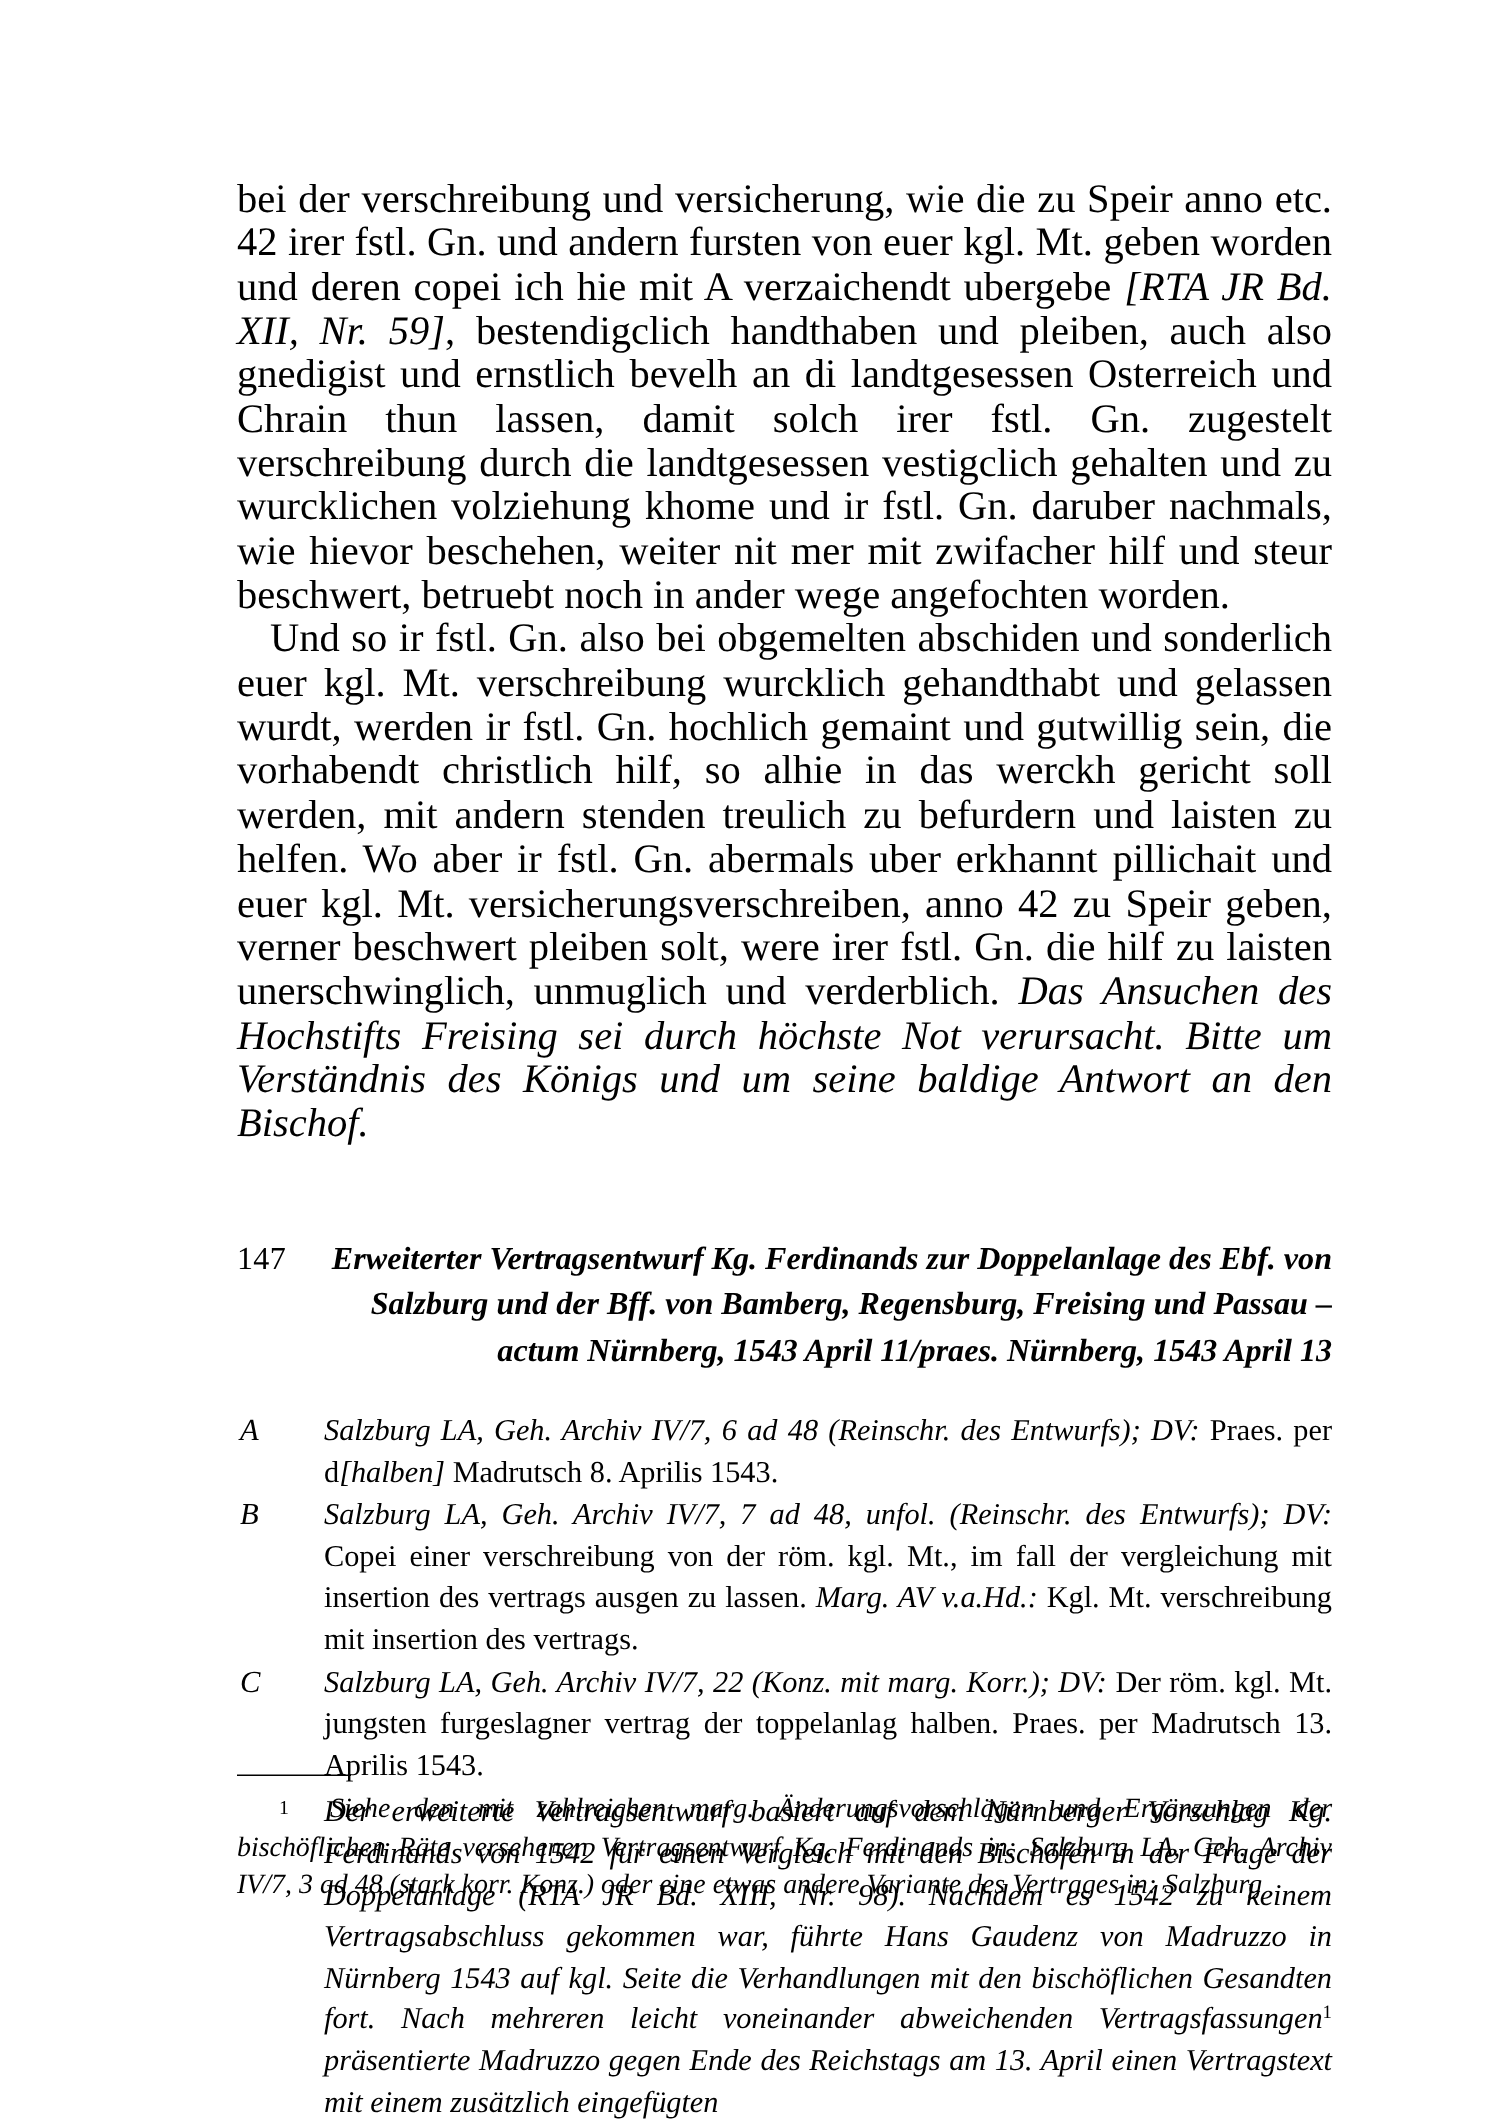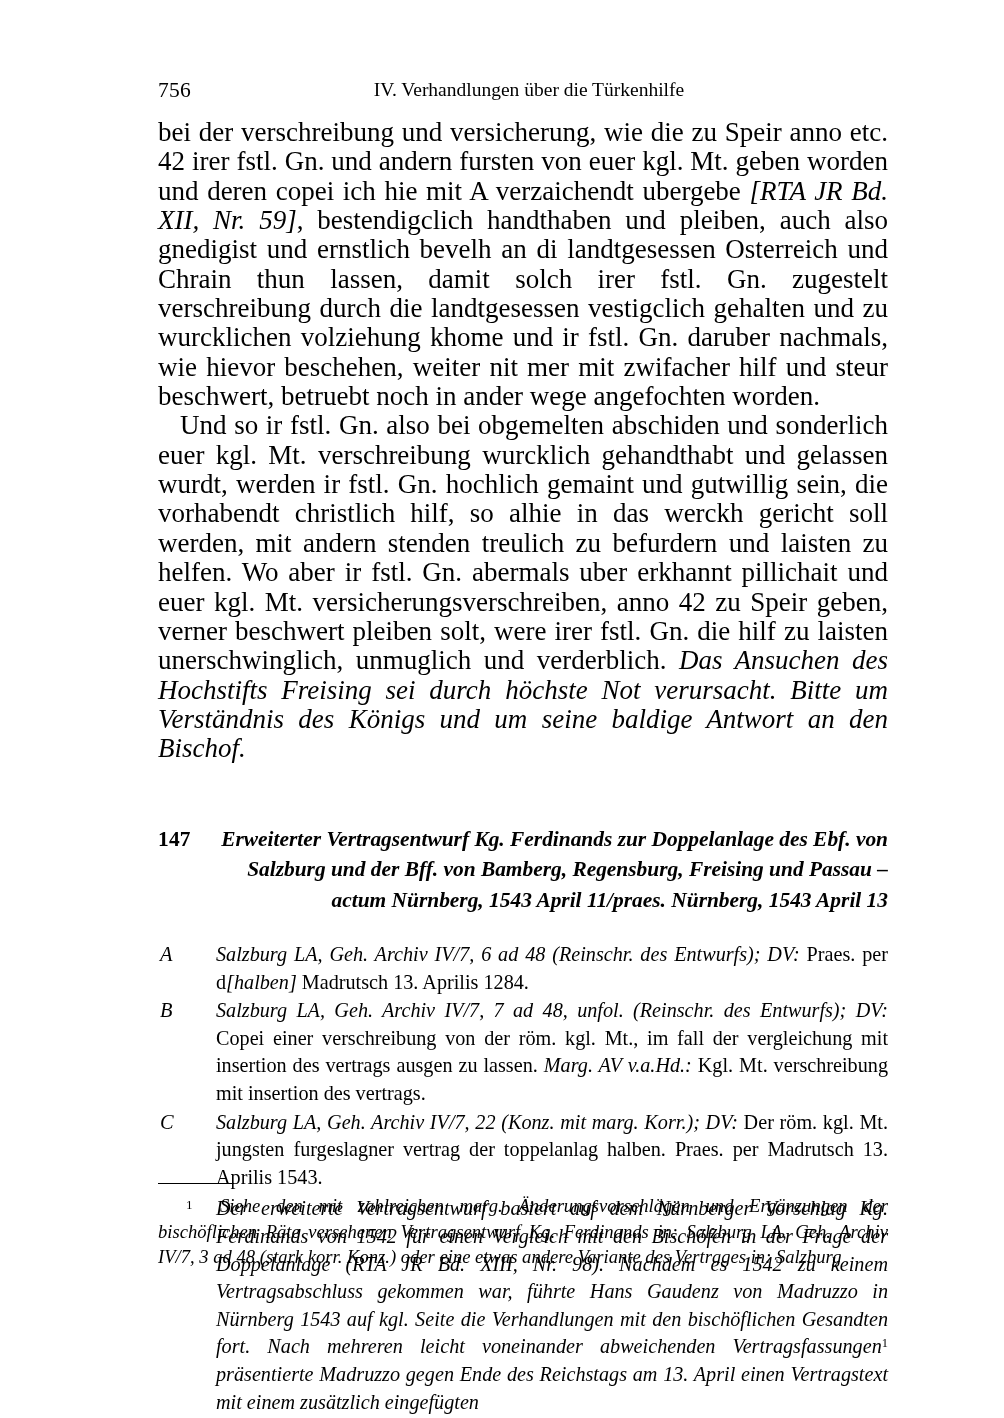--- a/index.html
+++ b/index.html
@@ -83,21 +83,21 @@
     font-size: 21.4px;
     line-height: 30.5px;
     font-weight: bold;
     font-style: italic;
   }
   .doc-heading .num {
     position: absolute;
     left: 0;
     top: 0;
     font-style: normal;
-    font-weight: bold;
+    font-weight: normal;
     letter-spacing: 0.2px;
   }
   .doc-heading .htext {
     display: block;
     text-align: right;
   }
 
   
   .apparatus {
     margin-top: 26px;
@@ -165,40 +165,36 @@
   .fn .fn-body {
     display: block;
   }
   .fn .fn-lead { display: inline-block; width: 62px; }
 </style>
 </head>
 <body>
 
 <div class="page">
 
-  <div class="running-head">
-    <span class="folio">756</span>
-    <span class="head-title">IV. Verhandlungen über die Türkenhilfe</span>
-  </div>
 
   <div class="textframe">
 
     <p class="body"><span>bei der verschreibung und versicherung, wie die zu Speir anno etc. 42 irer fstl. Gn. und andern fursten von euer kgl. Mt. geben worden und deren copei ich hie mit A verzaichendt ubergebe </span><span class="it">[RTA JR Bd. XII, Nr. 59]</span><span>, bestendigclich handthaben und pleiben, auch also gnedigist und ernstlich bevelh an di landtgesessen Osterreich und Chrain thun lassen, damit solch irer fstl. Gn. zugestelt verschreibung durch die landtgesessen vestigclich gehalten und zu wurcklichen volziehung khome und ir fstl. Gn. daruber nachmals, wie hievor beschehen, weiter nit mer mit zwifacher hilf und steur beschwert, betruebt noch in ander wege angefochten worden.</span></p>
 
     <p class="body-indent"><span>Und so ir fstl. Gn. also bei obgemelten abschiden und sonderlich euer kgl. Mt. verschreibung wurcklich gehandthabt und gelassen wurdt, werden ir fstl. Gn. hochlich gemaint und gutwillig sein, die vorhabendt christlich hilf, so alhie in das werckh gericht soll werden, mit andern stenden treulich zu befurdern und laisten zu helfen. Wo aber ir fstl. Gn. abermals uber erkhannt pillichait und euer kgl. Mt. versicherungsverschreiben, anno 42 zu Speir geben, verner beschwert pleiben solt, were irer fstl. Gn. die hilf zu laisten unerschwinglich, unmuglich und verderblich. </span><span class="it">Das Ansuchen des Hochstifts Freising sei durch höchste Not verursacht. Bitte um Verständnis des Königs und um seine baldige Antwort an den Bischof.</span></p>
 
     <div class="doc-heading">
       <span class="num">147</span>
       <span class="htext">Erweiterter Vertragsentwurf Kg. Ferdinands zur Doppelanlage des Ebf. von Salzburg und der Bff. von Bamberg, Regensburg, Freising und Passau – actum Nürnberg, 1543 April 11/praes. Nürnberg, 1543 April 13</span>
     </div>
 
     <div class="apparatus">
 
       <div class="src">
-        <span class="sig">A</span><span class="it">Salzburg LA, Geh. Archiv IV/7, 6 ad 48 (Reinschr. des Entwurfs); DV:</span><span> Praes. per d</span><span class="it">[halben]</span><span> Madrutsch 13. Aprilis 1284.</span>
+        <span class="sig">A</span><span class="it">Salzburg LA, Geh. Archiv IV/7, 6 ad 48 (Reinschr. des Entwurfs); DV:</span><span> Praes. per d</span><span class="it">[halben]</span><span> Madrutsch 8. Aprilis 1543.</span>
       </div>
 
       <div class="src">
         <span class="sig">B</span><span class="it">Salzburg LA, Geh. Archiv IV/7, 7 ad 48, unfol. (Reinschr. des Entwurfs); DV:</span><span> Copei einer verschreibung von der röm. kgl. Mt., im fall der vergleichung mit insertion des vertrags ausgen zu lassen. </span><span class="it">Marg. AV v.a.Hd.:</span><span> Kgl. Mt. verschreibung mit insertion des vertrags.</span>
       </div>
 
       <div class="src">
         <span class="sig">C</span><span class="it">Salzburg LA, Geh. Archiv IV/7, 22 (Konz. mit marg. Korr.); DV:</span><span> Der röm. kgl. Mt. jungsten furgeslagner vertrag der toppelanlag halben. Praes. per Madrutsch 13. Aprilis 1543.</span><span class="it"></span><span></span>
       </div>
 

